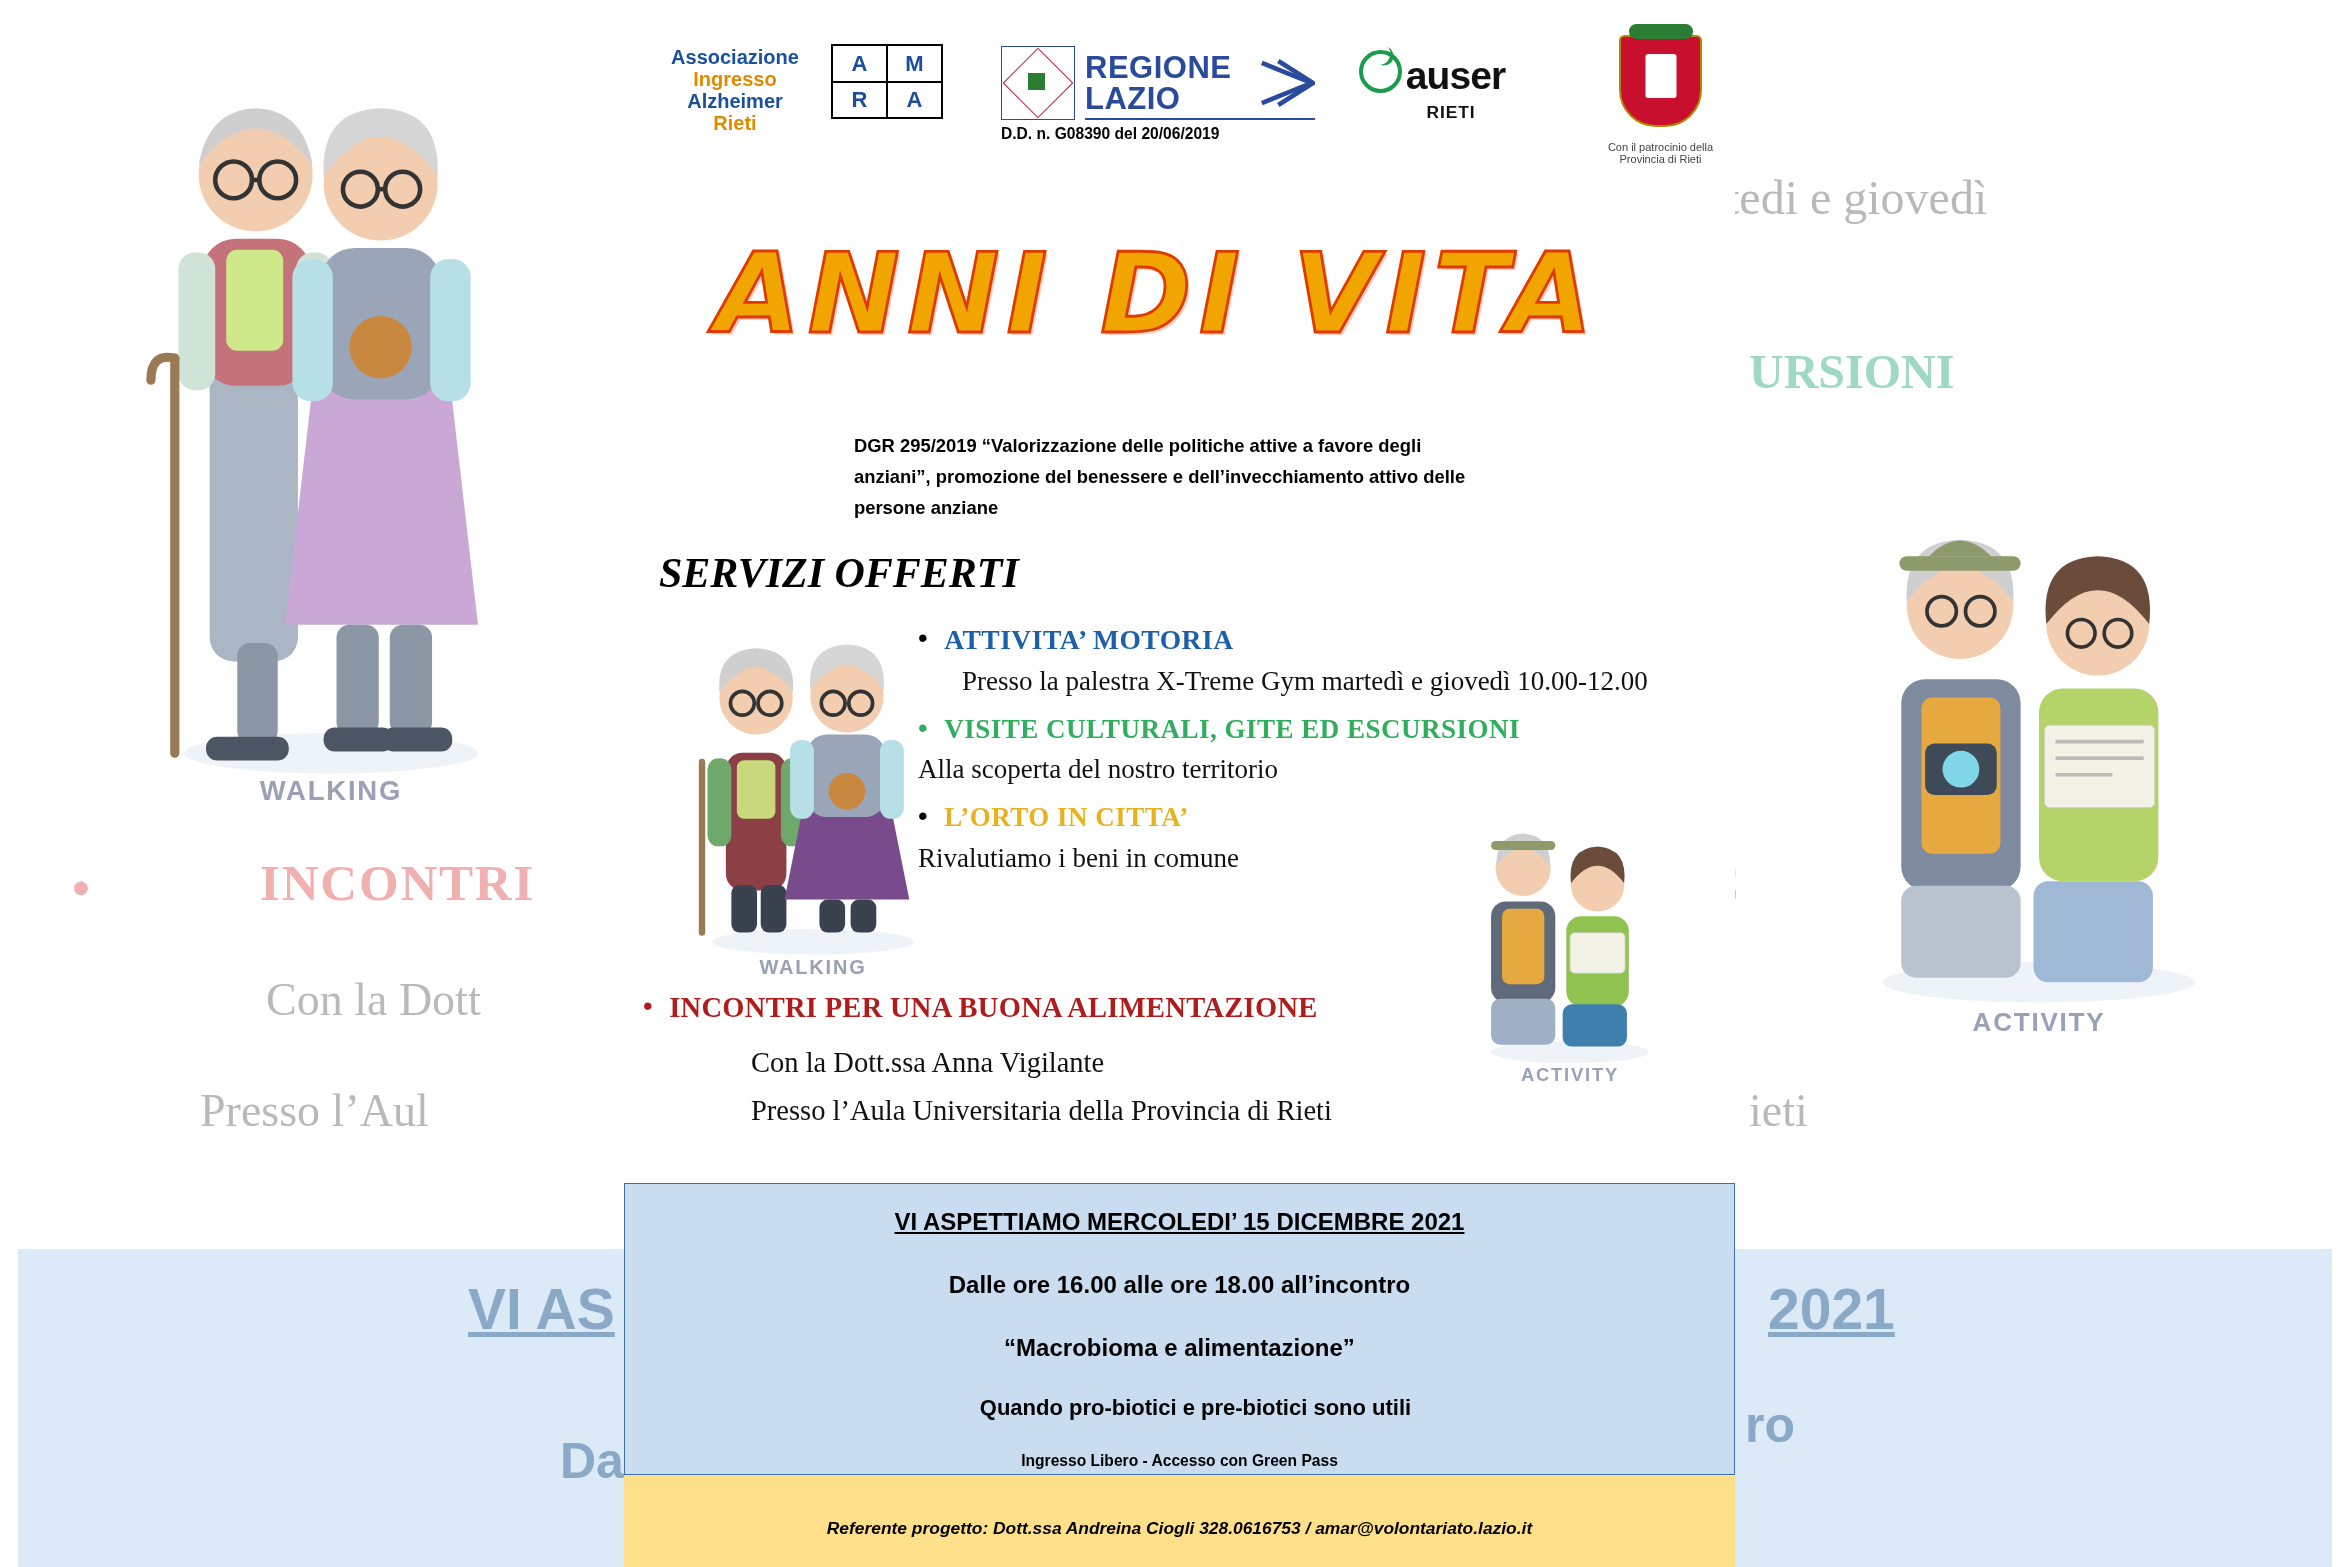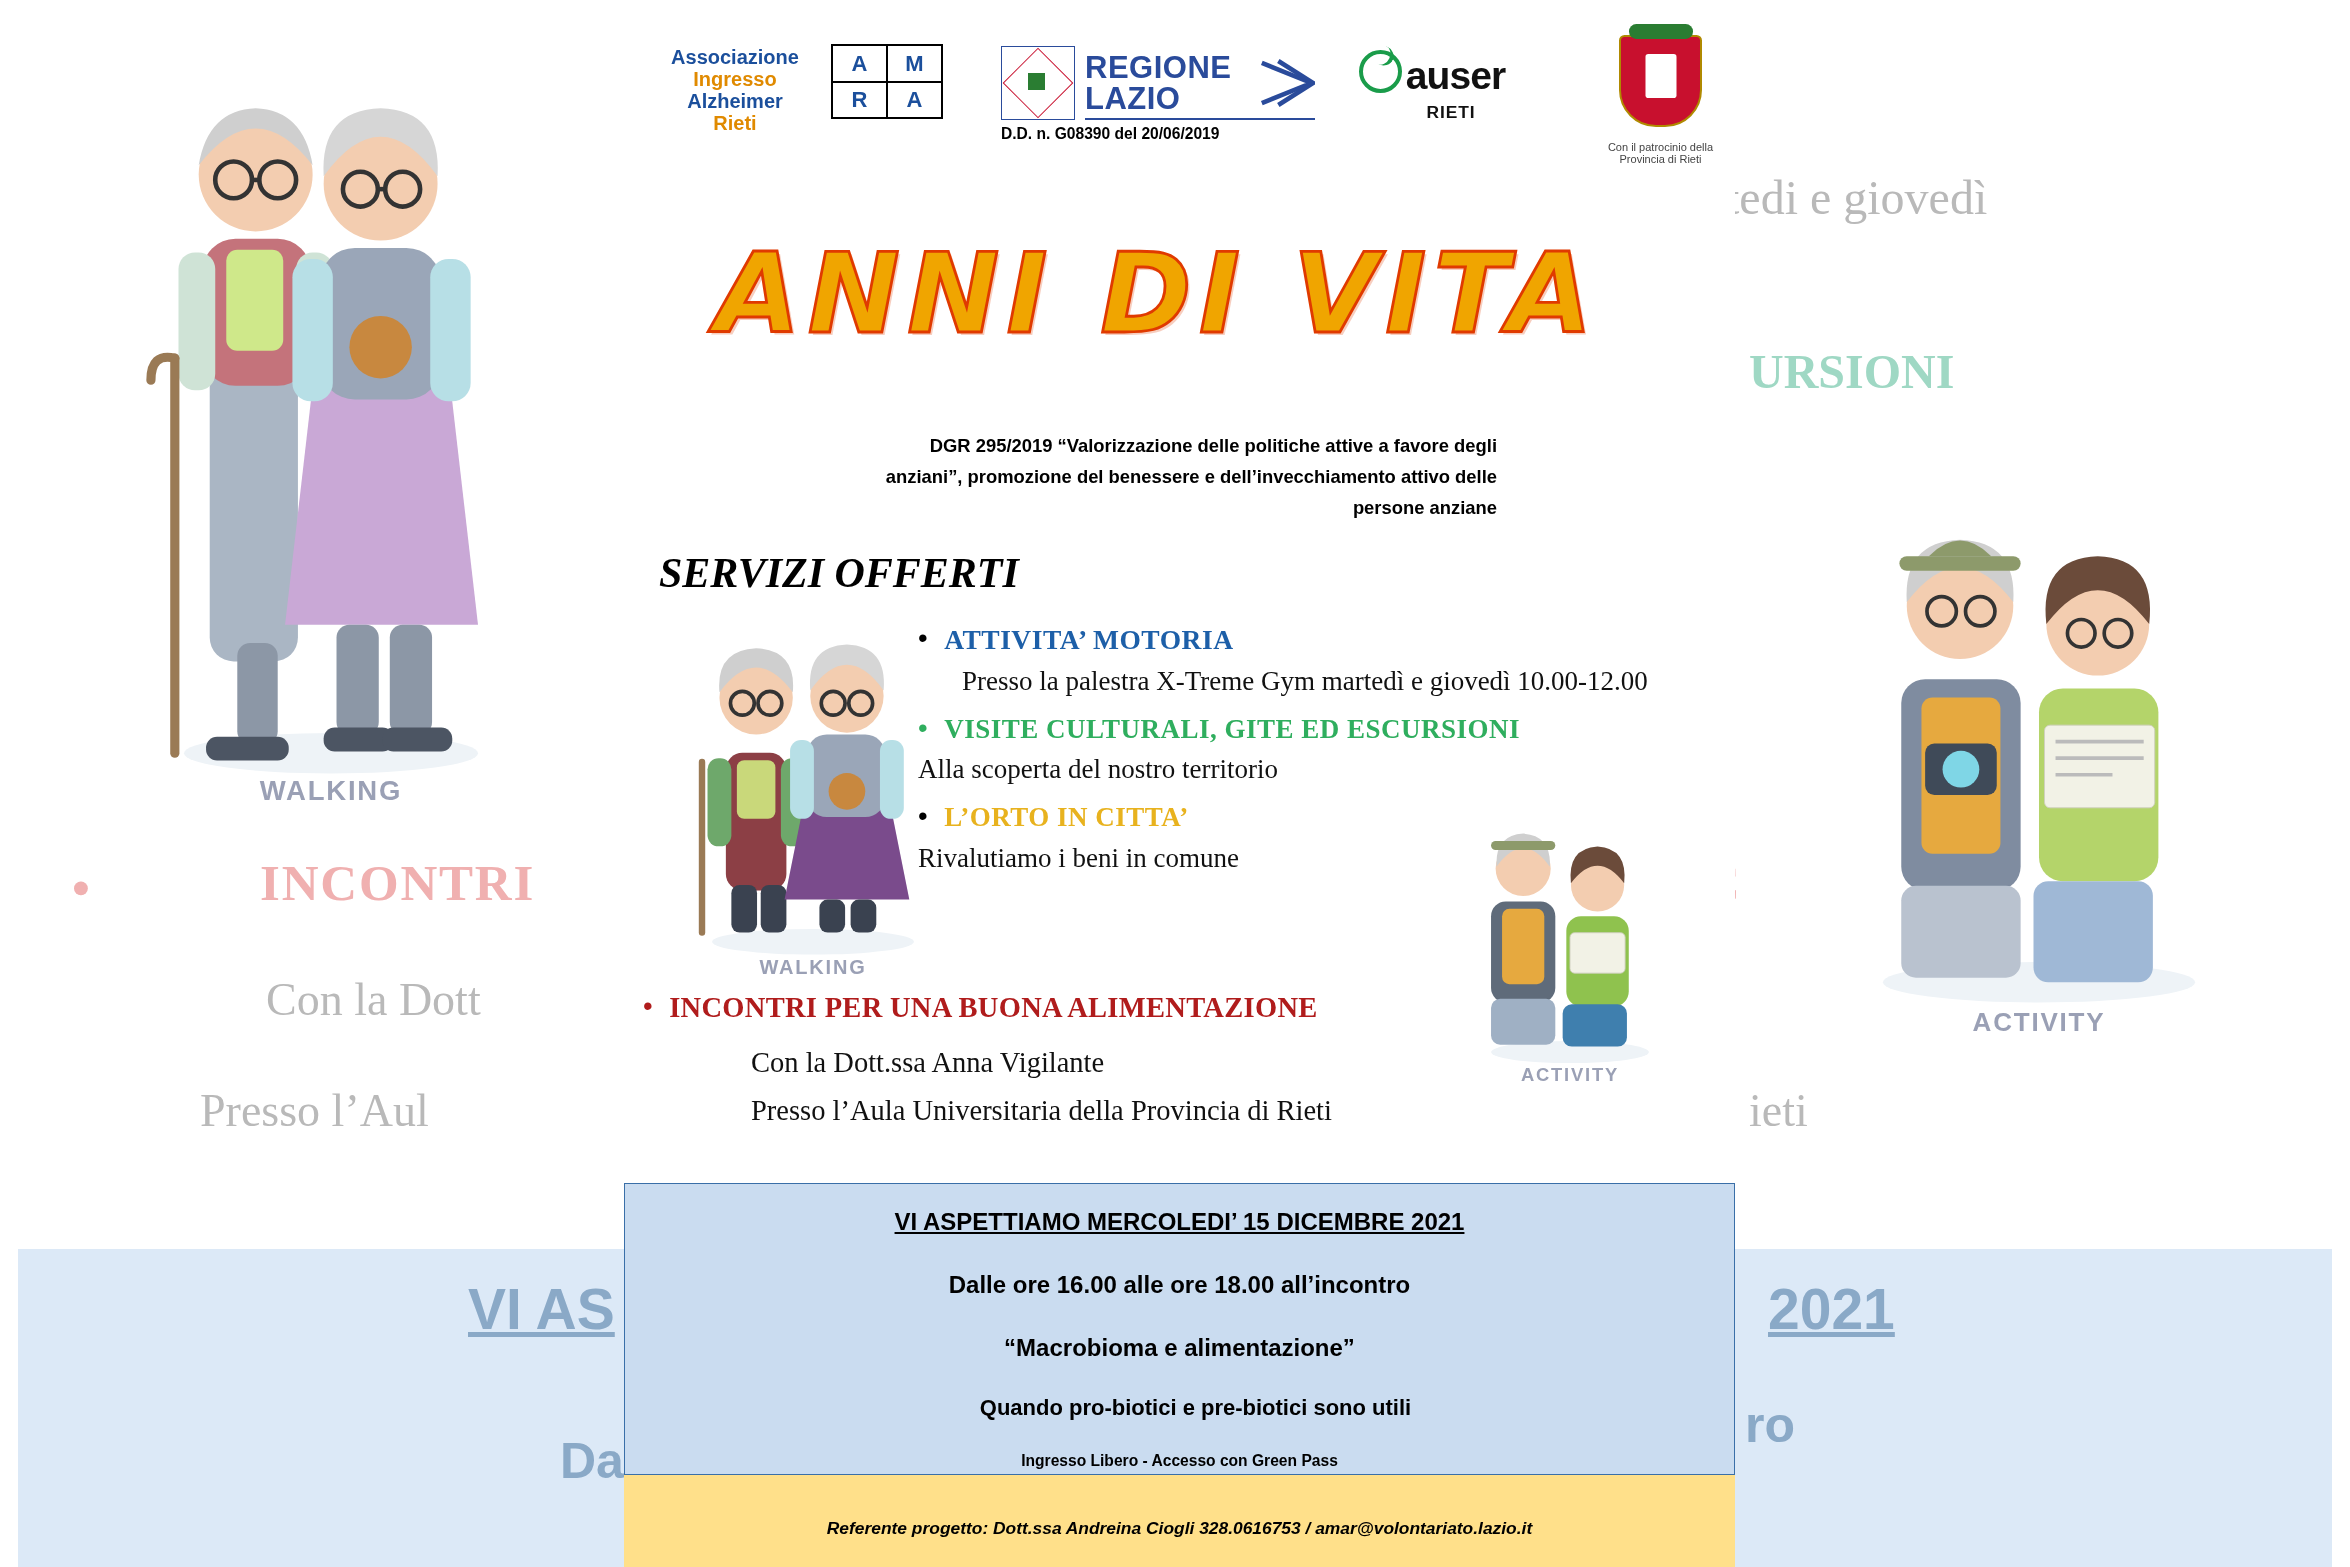--- a/index.html
+++ b/index.html
@@ -49,21 +49,21 @@
   .prov-shield::after{content:"";position:absolute;left:50%;top:16.5px;transform:translateX(-50%);width:31px;height:44px;background:#fff;border-radius:2.8px;}
   .prov-cap{font-size:11px;color:#444;line-height:12px;margin-top:14px;}
 
   
   .title{
     position:absolute;left:680px;top:230px;width:955px;text-align:center;
     font-family:"DejaVu Sans", sans-serif;font-weight:bold;font-style:italic;
     font-size:110px;letter-spacing:7.3px;color:#f0a500;
     -webkit-text-stroke:2.8px #e03a00;text-shadow:2.8px 2.8px 0 rgba(224,58,0,.25);
   }
-  .dgr{position:absolute;left:854px;top:430px;width:643px;text-align:right;font-size:18.4px;font-weight:bold;line-height:31px;color:#000;}
+  .dgr{position:absolute;left:854px;top:430px;width:643px;text-align:left;font-size:18.4px;font-weight:bold;line-height:31px;color:#000;}
 
   .servizi{position:absolute;left:659px;top:549px;font-family:"Liberation Serif",serif;font-weight:bold;font-style:italic;font-size:42px;color:#000;}
 
   .list{position:absolute;left:918px;top:624px;width:735px;}
   .li{display:flex;align-items:flex-start;margin-bottom:1.8px;}
   .bullet{font-size:27.5px;line-height:27.5px;margin-right:16.5px;}
   .b-black{color:#000;}
   .b-green{color:#2fae5e;}
   .head-blue{color:#1d5fa8;font-family:"Liberation Serif",serif;font-weight:bold;font-size:27.5px;letter-spacing:0.5px;}
   .head-green{color:#2fae5e;font-family:"Liberation Serif",serif;font-weight:bold;font-size:27px;letter-spacing:0.5px;}

